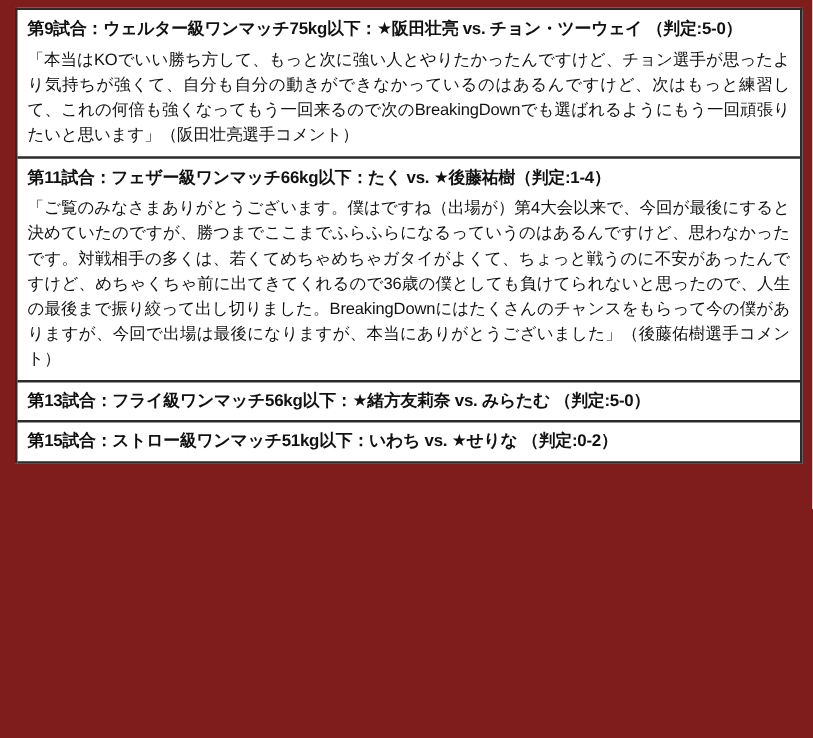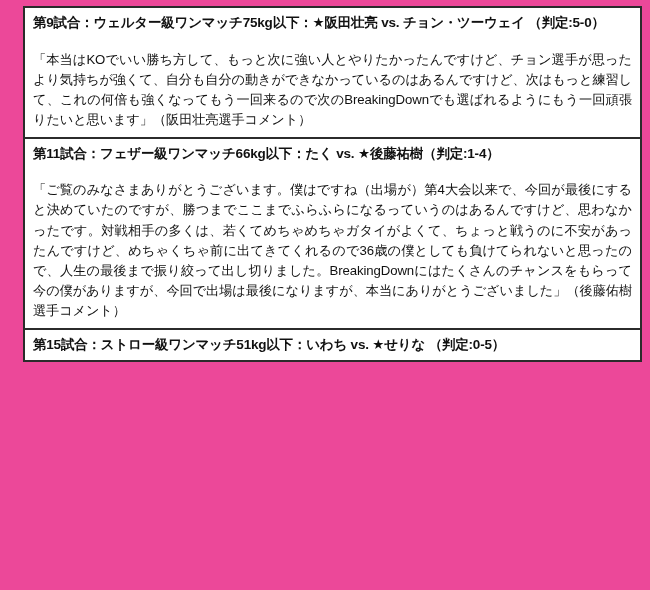--- a/index.html
+++ b/index.html
@@ -11,23 +11,23 @@
     width: 650px;
     height: 590px;
     font-family: "Liberation Sans", "DejaVu Sans", sans-serif;
     color: #111111;
     overflow: hidden;
   }
   .page {
     position: relative;
     width: 650px;
     height: 590px;
-    background: #ec4899;
+    background: #7f1d1d;
     box-sizing: border-box;
-    padding: 6px 8px 0 23px;
+    padding: 6px 8px 0 12px;
   }
   .sheet {
     border-top: 2px solid #2b2b2b;
     border-left: 2px solid #2b2b2b;
     border-right: 2px solid #2b2b2b;
     background: #ffffff;
   }
   .block {
     border-bottom: 2px solid #2b2b2b;
     padding: 5px 8px 6px 8px;
@@ -35,21 +35,21 @@
   .match-title {
     font-size: 13.5px;
     font-weight: bold;
     line-height: 1.45;
     letter-spacing: -0.2px;
   }
   .comment {
     font-size: 13.2px;
     line-height: 1.52;
     letter-spacing: -0.1px;
-    margin-top: 17px;
+    margin-top: 5px;
     text-align: justify;
     text-justify: inter-character;
   }
   .block.with-comment {
     padding-bottom: 7px;
   }
 </style>
 </head>
 <body>
 
@@ -61,21 +61,24 @@
       <div class="comment">「本当はKOでいい勝ち方して、もっと次に強い人とやりたかったんですけど、チョン選手が思ったより気持ちが強くて、自分も自分の動きができなかっているのはあるんですけど、次はもっと練習して、これの何倍も強くなってもう一回来るので次のBreakingDownでも選ばれるようにもう一回頑張りたいと思います」（阪田壮亮選手コメント）</div>
     </div>
 
 
     <div class="block with-comment">
       <div class="match-title">第11試合：フェザー級ワンマッチ66kg以下：たく vs. ★後藤祐樹（判定:1-4）</div>
       <div class="comment">「ご覧のみなさまありがとうございます。僕はですね（出場が）第4大会以来で、今回が最後にすると決めていたのですが、勝つまでここまでふらふらになるっていうのはあるんですけど、思わなかったです。対戦相手の多くは、若くてめちゃめちゃガタイがよくて、ちょっと戦うのに不安があったんですけど、めちゃくちゃ前に出てきてくれるので36歳の僕としても負けてられないと思ったので、人生の最後まで振り絞って出し切りました。BreakingDownにはたくさんのチャンスをもらって今の僕がありますが、今回で出場は最後になりますが、本当にありがとうございました」（後藤佑樹選手コメント）</div>
     </div>
 
 
+    <div class="block">
+      <div class="match-title">第13試合：フライ級ワンマッチ56kg以下：★緒方友莉奈 vs. みらたむ （判定:5-0）</div>
+    </div>
 
 
     <div class="block">
-      <div class="match-title">第15試合：ストロー級ワンマッチ51kg以下：いわち vs. ★せりな （判定:0-5）</div>
+      <div class="match-title">第15試合：ストロー級ワンマッチ51kg以下：いわち vs. ★せりな （判定:0-2）</div>
     </div>
 
 
   </div>
 </div>
 
 </body></html>

